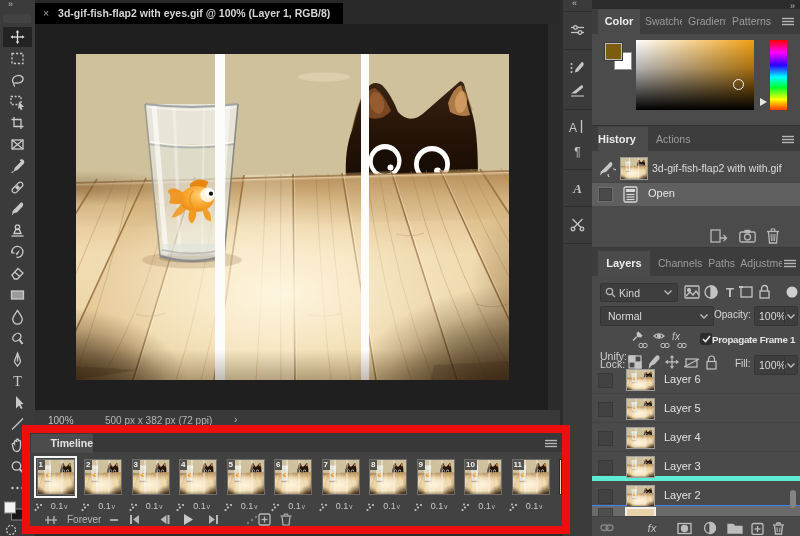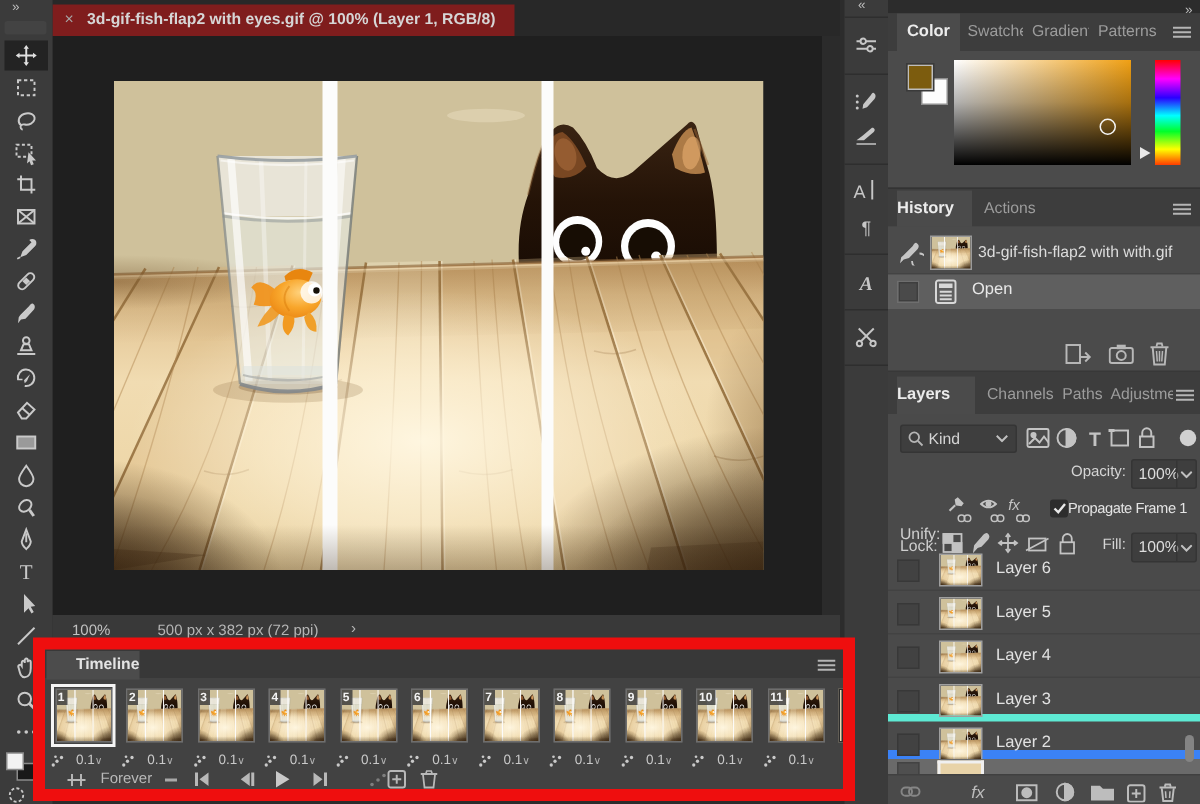--- a/index.html
+++ b/index.html
@@ -185,21 +185,21 @@
 </svg>
 
 <div class="abs" id="canvasarea" style="left:35px;top:24px;width:525px;height:386px;background:#1f1f1f">
   <div class="abs" style="left:513px;top:0;width:12px;height:386px;background:#2b2b2b"></div>
   <svg class="abs" style="left:41px;top:30px" width="433" height="326" viewBox="0 0 433 326">
     <use href="#scene"></use>
   </svg>
 </div>
 
 <div class="abs" id="tabbar" style="left:35px;top:0;width:525px;height:24px;background:#282828">
-  <div class="abs" style="left:0;top:3px;width:308px;height:21px;background:#7f1d1d;color:#d6d6d6;font-size:10.5px;font-weight:bold;line-height:21px;white-space:nowrap;overflow:hidden">
+  <div class="abs" style="left:0;top:3px;width:308px;height:21px;background:#000000;color:#d6d6d6;font-size:10.5px;font-weight:bold;line-height:21px;white-space:nowrap;overflow:hidden">
     <span style="color:#a8a8a8;font-weight:normal;margin-left:8px">×</span>
     <span style="margin-left:6px">3d-gif-fish-flap2 with eyes.gif @ 100% (Layer 1, RGB/8)</span>
   </div>
 </div>
 
 <div class="abs" id="statusbar" style="left:35px;top:410px;width:525px;height:23px;background:#393939;color:#c2c2c2;font-size:10px">
   <span class="abs" style="left:13px;top:5px">100%</span>
   <span class="abs" style="left:70px;top:5px;color:#b5b5b5">500 px x 382 px (72 ppi)</span>
   <span class="abs" style="left:199px;top:4px;color:#b5b5b5">›</span>
 </div>
@@ -446,21 +446,21 @@
       <path d="M5,3 L5.5,1 L8.5,1 L9,3" fill="none" stroke="#b8b8b8" stroke-width="1.2"></path>
       <g stroke="#b8b8b8" stroke-width="1">
           <line x1="5" y1="6" x2="5.5" y2="13"></line>
           <line x1="7" y1="6" x2="7" y2="13"></line>
           <line x1="9" y1="6" x2="8.5" y2="13"></line>
         </g>
     </svg>
   </div>
 
   <div class="abs" style="left:0;top:248px;width:208px;height:28px;background:#3d3d3d">
-    <div class="abs" style="left:6px;top:3px;width:52px;height:25px;background:#4b4b4b;color:#ececec;font-size:11px;font-weight:bold;text-align:left;line-height:25px">Layers</div>
+    <div class="abs" style="left:6px;top:3px;width:52px;height:25px;background:#4b4b4b;color:#ececec;font-size:11px;font-weight:bold;text-align:center;line-height:25px">Layers</div>
     <div class="abs" style="left:66px;top:3px;width:124px;height:25px;color:#9c9c9c;font-size:10.5px;line-height:25px;white-space:nowrap;overflow:hidden">Channels&nbsp; Paths&nbsp; Adjustments</div>
     <svg class="abs" style="left:192px;top:11px" width="12" height="9">
         <g stroke="#b5b5b5" stroke-width="1.4">
           <line x1="0" y1="1.5" x2="12" y2="1.5"></line>
           <line x1="0" y1="4.5" x2="12" y2="4.5"></line>
           <line x1="0" y1="7.5" x2="12" y2="7.5"></line>
         </g>
       </svg>
   </div>
   <div class="abs" style="left:0;top:276px;width:208px;height:260px;background:#4a4a4a"></div>
@@ -486,20 +486,26 @@
       <rect x="57" y="3" width="11" height="10"></rect>
         <g stroke-width="2">
           <line x1="55" y1="3" x2="59" y2="3"></line>
         </g>
       <rect x="76" y="7" width="9" height="7"></rect>
         <path d="M77.5,7 L77.5,4.5 A 2.8 2.8 0 0 1 83.5,4.5 L83.5,7"></path>
       <circle cx="108" cy="8" r="5.5" fill="#d0d0d0" stroke="none"></circle>
     </g>
   </svg>
 
+  <div class="abs" style="left:8px;top:306px;width:112px;height:18px;background:#3e3e3e;border:1px solid #353535;border-radius:2px">
+    <span class="abs" style="left:7px;top:3px;color:#dcdcdc;font-size:10.5px">Normal</span>
+    <svg class="abs" style="right:5px;top:7px" width="8" height="5">
+        <path d="M0.5,0.5 L4,4 L7.5,0.5" stroke="#c0c0c0" stroke-width="1.3" fill="none"></path>
+      </svg>
+  </div>
   <span class="abs" style="left:122px;top:309px;color:#d5d5d5;font-size:10px">Opacity:</span>
   <div class="abs" style="left:162px;top:306px;width:42px;height:18px;background:#3e3e3e;border:1px solid #353535;border-radius:2px">
     <span class="abs" style="left:4px;top:3px;color:#dcdcdc;font-size:10.5px">100%</span>
     <div class="abs" style="right:12px;top:0;width:1px;height:18px;background:#353535"></div>
     <svg class="abs" style="right:2px;top:7px" width="8" height="5">
         <path d="M0.5,0.5 L4,4 L7.5,0.5" stroke="#c0c0c0" stroke-width="1.3" fill="none"></path>
       </svg>
   </div>
 
   <span class="abs" style="left:8px;top:350px;color:#cfcfcf;font-size:10.5px">Unify:</span>
@@ -519,21 +525,21 @@
           <circle cx="48" cy="14.5" r="2.2"></circle>
           <circle cx="52" cy="14.5" r="2.2"></circle>
         </g>
     </g>
   </svg>
   <div class="abs" style="left:108px;top:333px;width:12px;height:12px;background:#2d2d2d;border-radius:2px">
     <svg class="abs" style="left:1.5px;top:2px" width="9" height="8">
         <path d="M1,4 L3.5,6.5 L8,1" stroke="#e8e8e8" stroke-width="1.6" fill="none"></path>
       </svg>
   </div>
-  <span class="abs" style="left:120px;top:334px;color:#e4e4e4;font-size:9.8px;font-weight:normal;letter-spacing:-0.3px;white-space:nowrap">Propagate Frame 1</span>
+  <span class="abs" style="left:120px;top:334px;color:#e4e4e4;font-size:9.8px;font-weight:bold;letter-spacing:-0.3px;white-space:nowrap">Propagate Frame 1</span>
 
   <span class="abs" style="left:8px;top:358px;color:#cfcfcf;font-size:10.5px">Lock:</span>
   <svg class="abs" style="left:36px;top:355px" width="92" height="16" viewBox="0 0 92 16">
     <g stroke="#c3c3c3" stroke-width="1.2" fill="none">
       <rect x="1" y="1" width="12" height="12"></rect>
         <rect x="1" y="1" width="6" height="6" fill="#c3c3c3"></rect>
         <rect x="7" y="7" width="6" height="6" fill="#c3c3c3"></rect>
       <path d="M30,1 C31,1.6 31.4,3 30.4,4.2 L26,9 L23.5,9.8 L21.5,12 L22,8.8 L27,3 C27.8,1.8 29.2,0.6 30,1 Z" fill="#c3c3c3"></path>
       <g stroke="#c3c3c3">
           <line x1="44" y1="2" x2="44" y2="12"></line>
@@ -576,21 +582,21 @@
       </svg>
     <span class="abs" style="left:72px;top:8px;color:#e2e2e2;font-size:11px">Layer 4</span>
   </div>
   <div class="abs" style="left:0;top:452px;width:208px;height:29px;border-bottom:5px solid #5eead4;box-sizing:border-box">
     <div class="abs" style="left:6px;top:8px;width:13px;height:13px;background:#424242;border:1px solid #383838"></div>
     <svg class="abs" style="left:34px;top:4px;border:1px solid #9f9f9f" width="27" height="20" viewBox="0 0 27 20">
         <use href="#scene" width="27" height="20"></use>
       </svg>
     <span class="abs" style="left:72px;top:8px;color:#e2e2e2;font-size:11px">Layer 3</span>
   </div>
-  <div class="abs" style="left:0;top:481px;width:208px;height:25px;border-bottom:6px solid #3b82f6;box-sizing:border-box">
+  <div class="abs" style="left:0;top:481px;width:208px;height:25px;border-bottom:1px solid #3b82f6;box-sizing:border-box">
     <div class="abs" style="left:6px;top:8px;width:13px;height:13px;background:#424242;border:1px solid #383838"></div>
     <svg class="abs" style="left:34px;top:4px;border:1px solid #9f9f9f" width="27" height="20" viewBox="0 0 27 20">
         <use href="#scene" width="27" height="20"></use>
       </svg>
     <span class="abs" style="left:72px;top:8px;color:#e2e2e2;font-size:11px">Layer 2</span>
   </div>
   <div class="abs" style="left:0;top:506px;width:208px;height:10px;background:#6a6a6a">
     <div class="abs" style="left:33px;top:1px;width:27px;height:9px;border:2px solid #f0f0f0;border-bottom:0;background:#e8d3a8"></div>
     <div class="abs" style="left:6px;top:2px;width:13px;height:8px;background:#4f4f4f;border:1px solid #434343"></div>
   </div>

